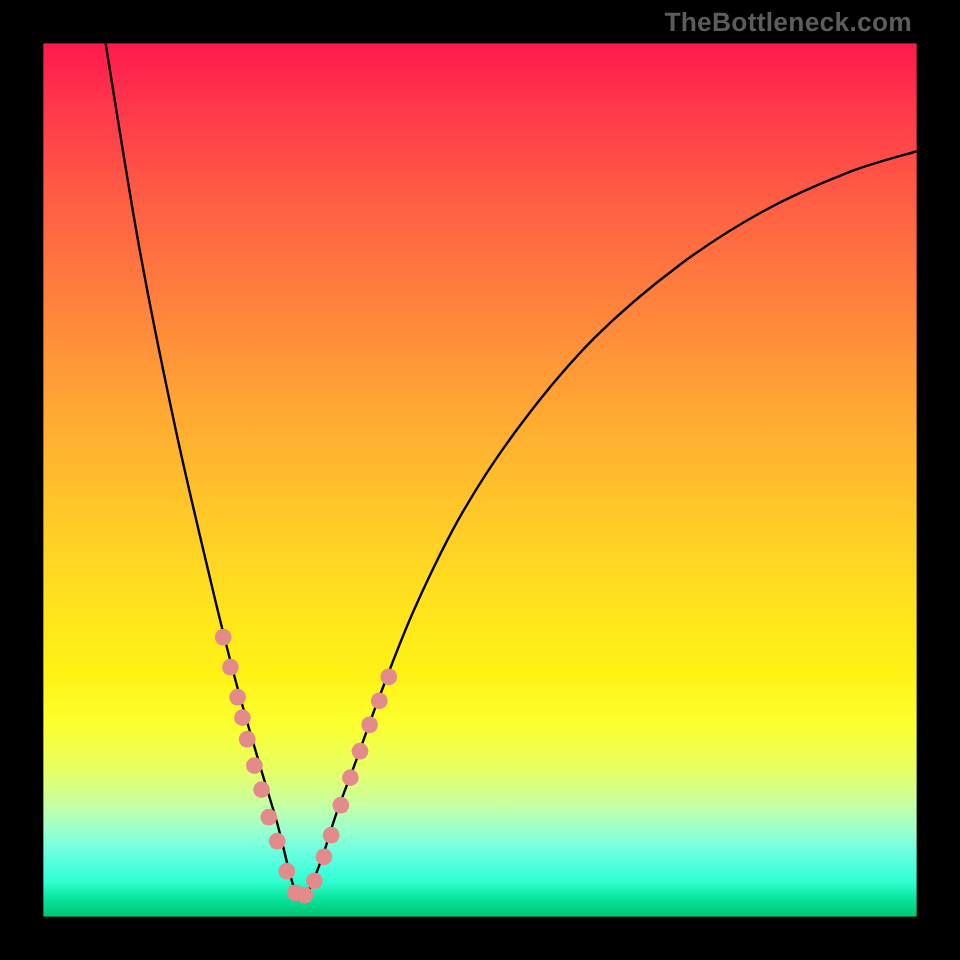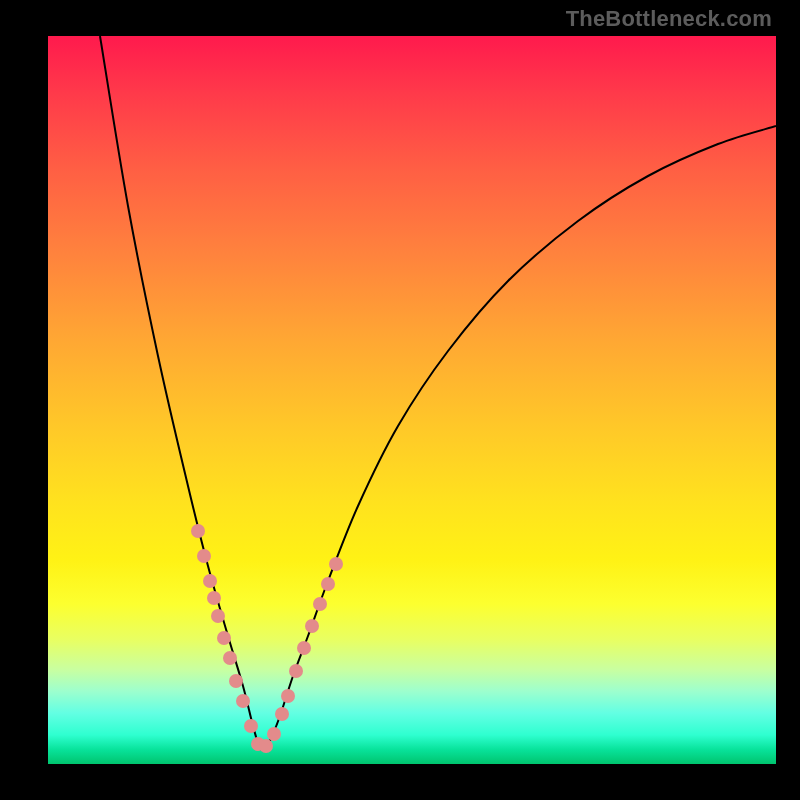--- a/index.html
+++ b/index.html
@@ -7,21 +7,21 @@
     padding: 0;
     width: 800px;
     height: 800px;
     background: #000;
     font-family: Arial, Helvetica, sans-serif;
     overflow: hidden;
   }
   .frame {
     position: absolute;
     top: 0;
-    left: 12px;
+    left: 0;
     width: 772px;
     height: 800px;
     background: #000;
   }
   .plot {
     position: absolute;
     top: 36px;
     left: 36px;
     width: 728px;
     height: 728px;

